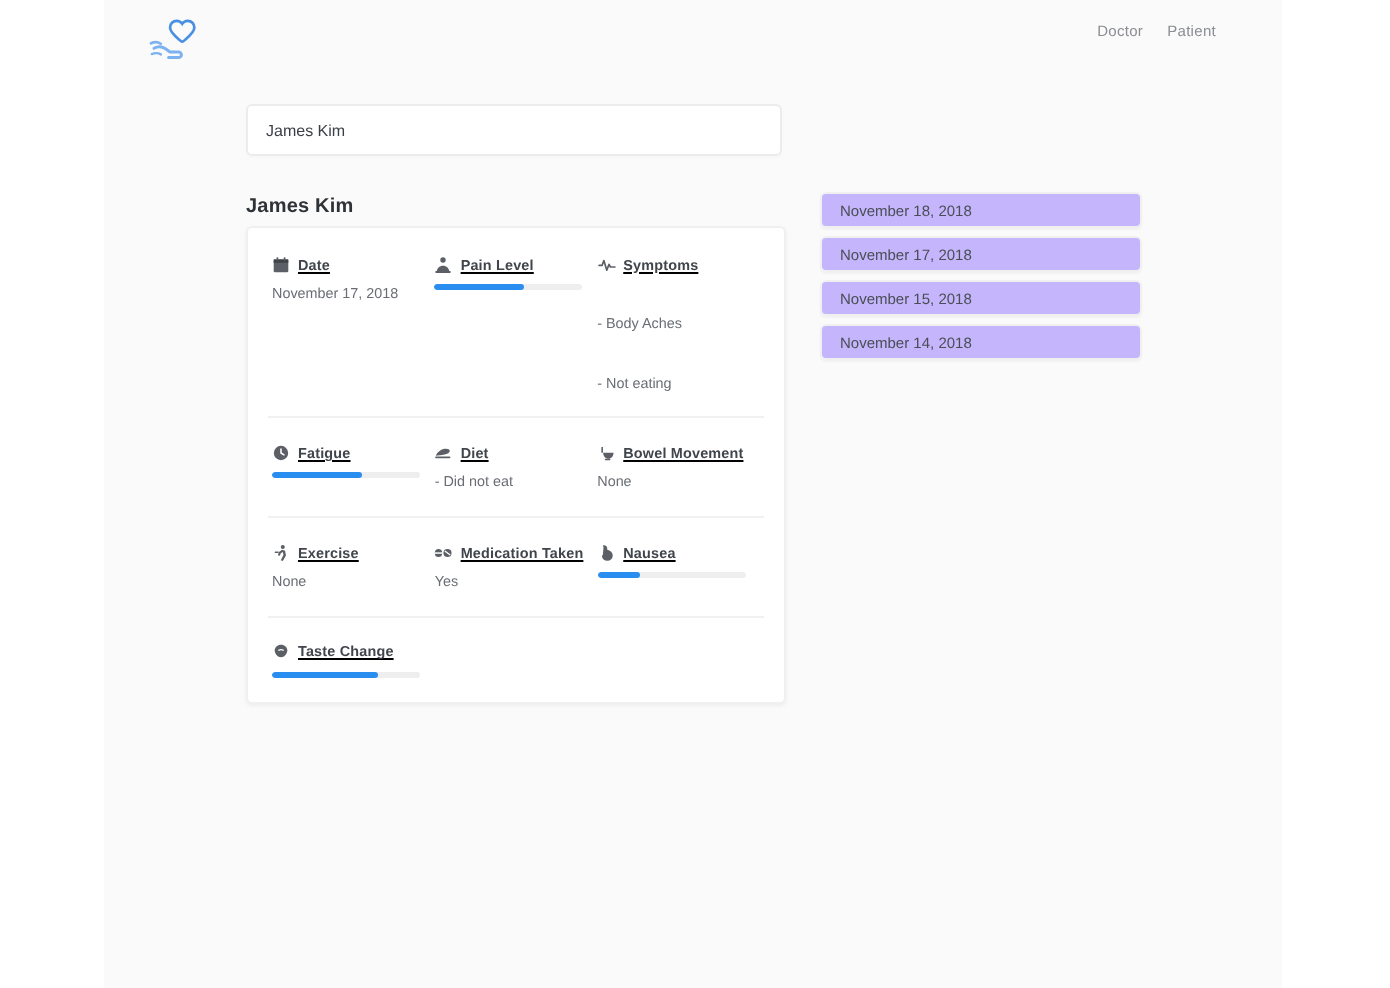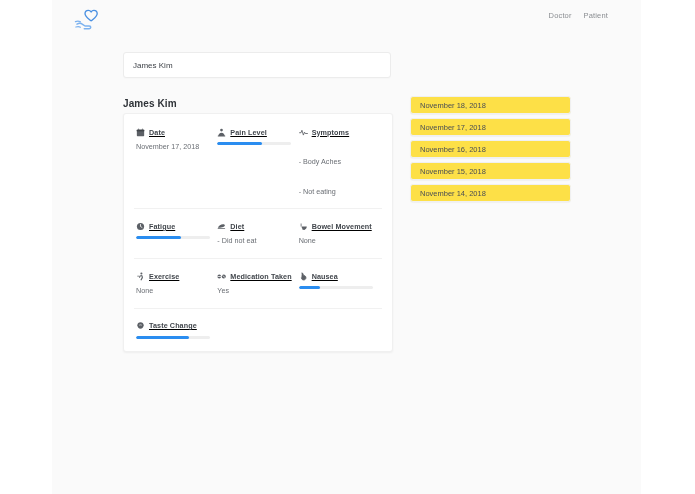--- a/index.html
+++ b/index.html
@@ -182,21 +182,21 @@
     top: 96px;
     width: 161px;
     display: flex;
     flex-direction: column;
     gap: 4px;
   }
   .date-item {
     box-sizing: border-box;
     width: 100%;
     height: 18px;
-    background: #fde047;
+    background: #c4b5fd;
     border: 1px solid #f0f0f0;
     border-radius: 3px;
     box-shadow: 0 1px 1px rgba(0,0,0,0.04);
     display: flex;
     align-items: center;
     padding-left: 9px;
     font-size: 7.5px;
     color: #4a4e54;
     cursor: pointer;
   }
@@ -382,19 +382,18 @@
             <div class="bar-fill" style="width: 72%; background: rgb(42, 141, 240);"></div>
           </div>
         </div>
       </div>
 
     </div>
 
     <div class="date-list">
       <div class="date-item">November 18, 2018</div>
       <div class="date-item">November 17, 2018</div>
-      <div class="date-item">November 16, 2018</div>
       <div class="date-item">November 15, 2018</div>
       <div class="date-item">November 14, 2018</div>
     </div>
 
   </div>
 </div>
 
 </body></html>

